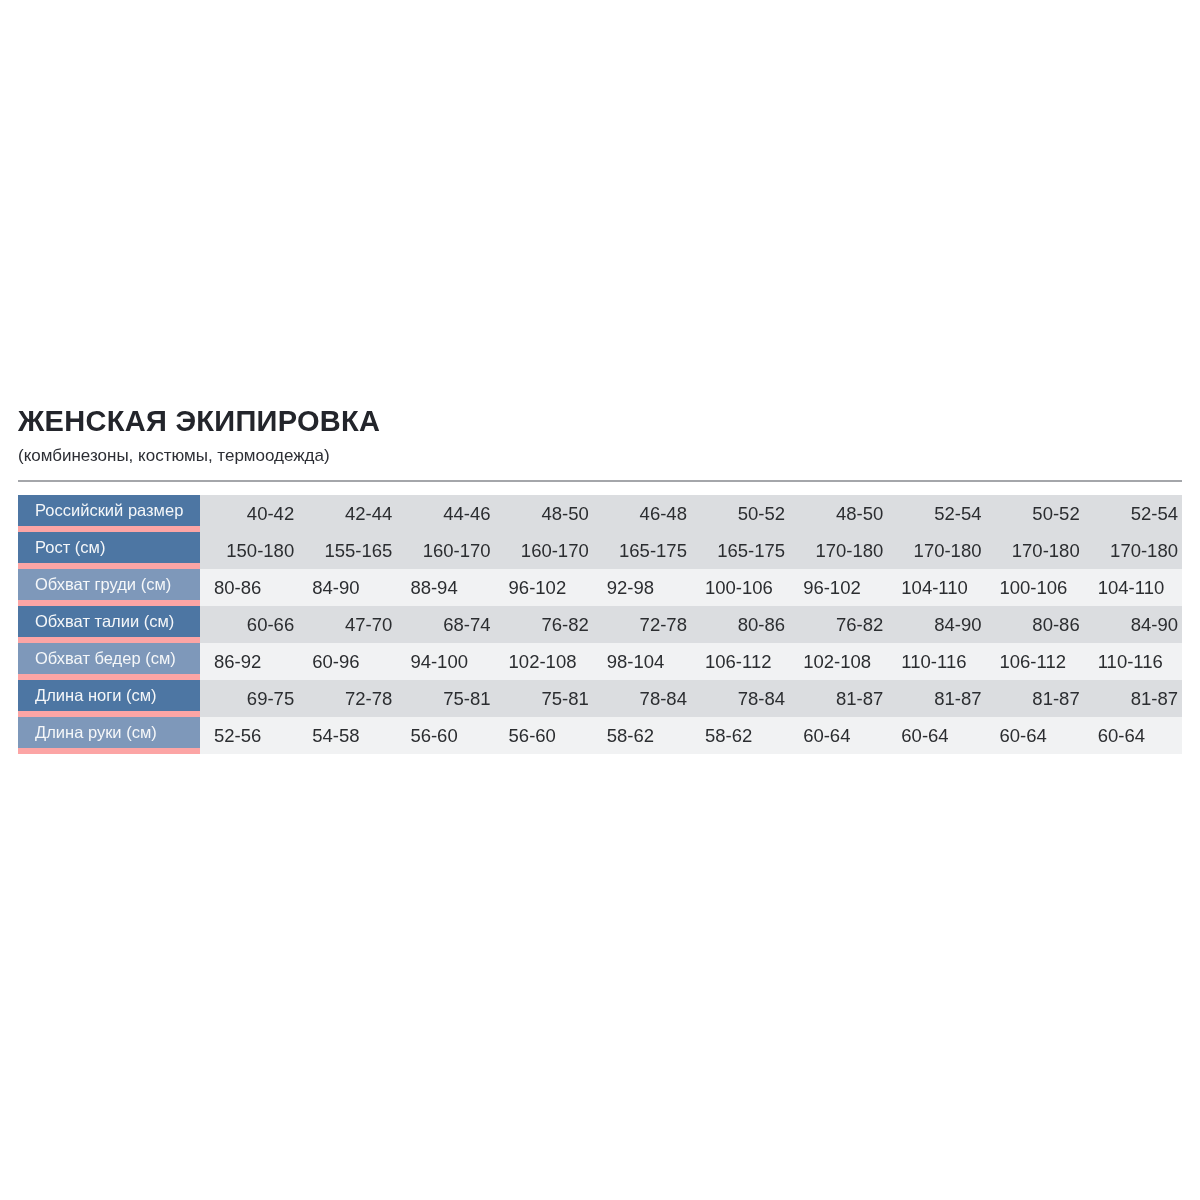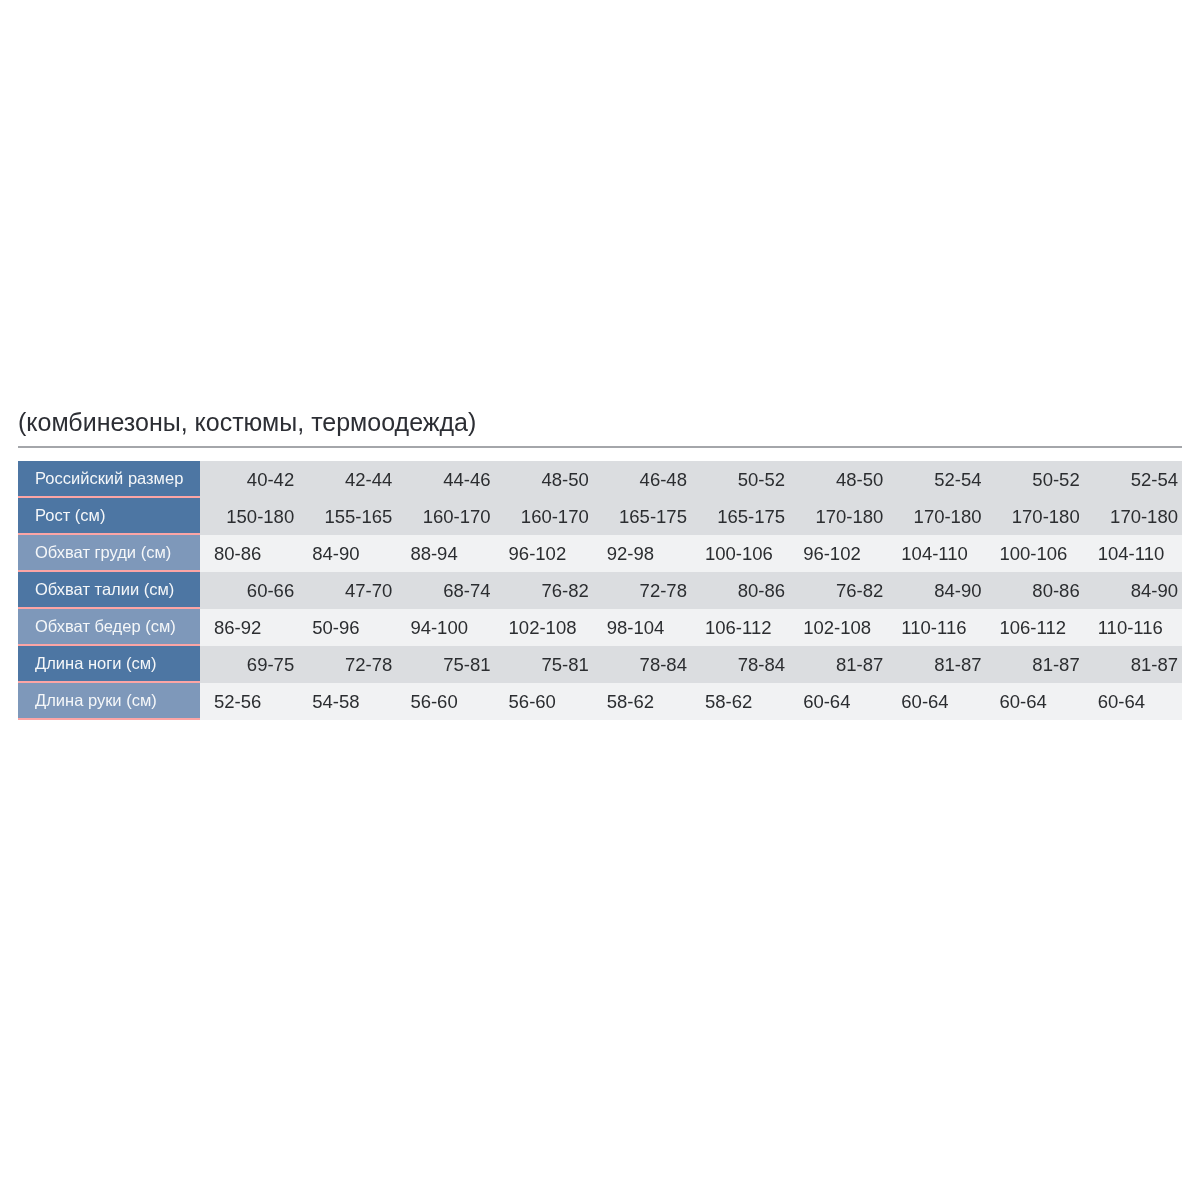--- a/index.html
+++ b/index.html
@@ -34,21 +34,21 @@
   .page-title {
     margin: 0;
     font-size: 29px;
     line-height: 34px;
     font-weight: 800;
     letter-spacing: 0.3px;
     color: var(--title-text);
   }
   .page-subtitle {
     margin: 3px 0 0 0;
-    font-size: 25px;
+    font-size: 17px;
     line-height: 30px;
     font-weight: 400;
     color: #2c2e34;
   }
   .divider {
     margin-top: 9px;
     height: 2px;
     background: var(--divider);
   }
   table.size-table {
@@ -60,40 +60,41 @@
   }
   table.size-table col.label-col { width: 182px; }
   table.size-table tr { height: 37px; }
   table.size-table th {
     font-weight: 400;
     font-size: 16.5px;
     line-height: 1.15;
     text-align: left;
     color: var(--label-text);
     padding: 0 8px 0 17px;
-    border-bottom: 2px solid #fca5a5;
+    border-bottom: 6px solid #fca5a5;
     vertical-align: middle;
   }
   table.size-table tr.odd  th { background: var(--label-row-odd); }
   table.size-table tr.even th { background: var(--label-row-even); }
   table.size-table td {
     font-size: 18.5px;
     color: var(--body-text);
     padding: 0 4px 0 14px;
     vertical-align: middle;
     white-space: nowrap;
   }
   table.size-table tr.odd  td { background: var(--band-odd); text-align: right; }
   table.size-table tr.even td { background: var(--band-even); }
 </style>
 </head>
 <body>
 
 <div class="canvas">
   <div class="content">
+    <h1 class="page-title">ЖЕНСКАЯ ЭКИПИРОВКА</h1>
     <div class="page-subtitle">(комбинезоны, костюмы, термоодежда)</div>
     <div class="divider"></div>
 
     <table class="size-table">
       <colgroup>
           <col class="label-col">
           <col>
           <col>
           <col>
           <col>
@@ -153,21 +154,21 @@
             <td>72-78</td>
             <td>80-86</td>
             <td>76-82</td>
             <td>84-90</td>
             <td>80-86</td>
             <td>84-90</td>
           </tr>
           <tr class="even">
             <th>Обхват бедер (см)</th>
             <td>86-92</td>
-            <td>50-96</td>
+            <td>60-96</td>
             <td>94-100</td>
             <td>102-108</td>
             <td>98-104</td>
             <td>106-112</td>
             <td>102-108</td>
             <td>110-116</td>
             <td>106-112</td>
             <td>110-116</td>
           </tr>
           <tr class="odd">

